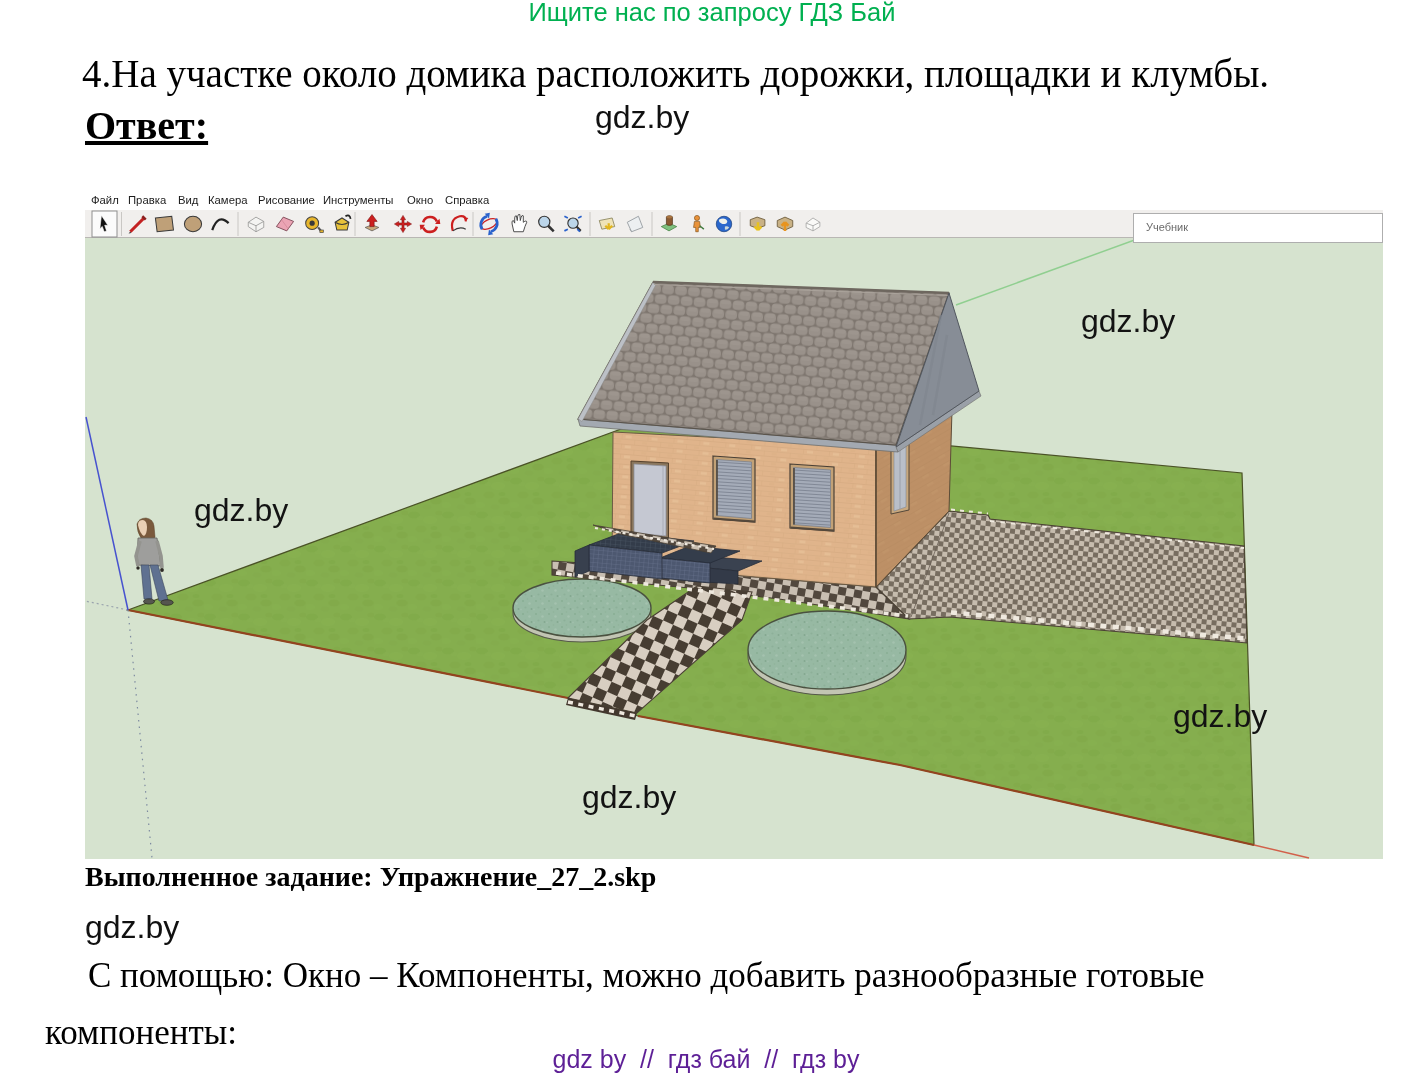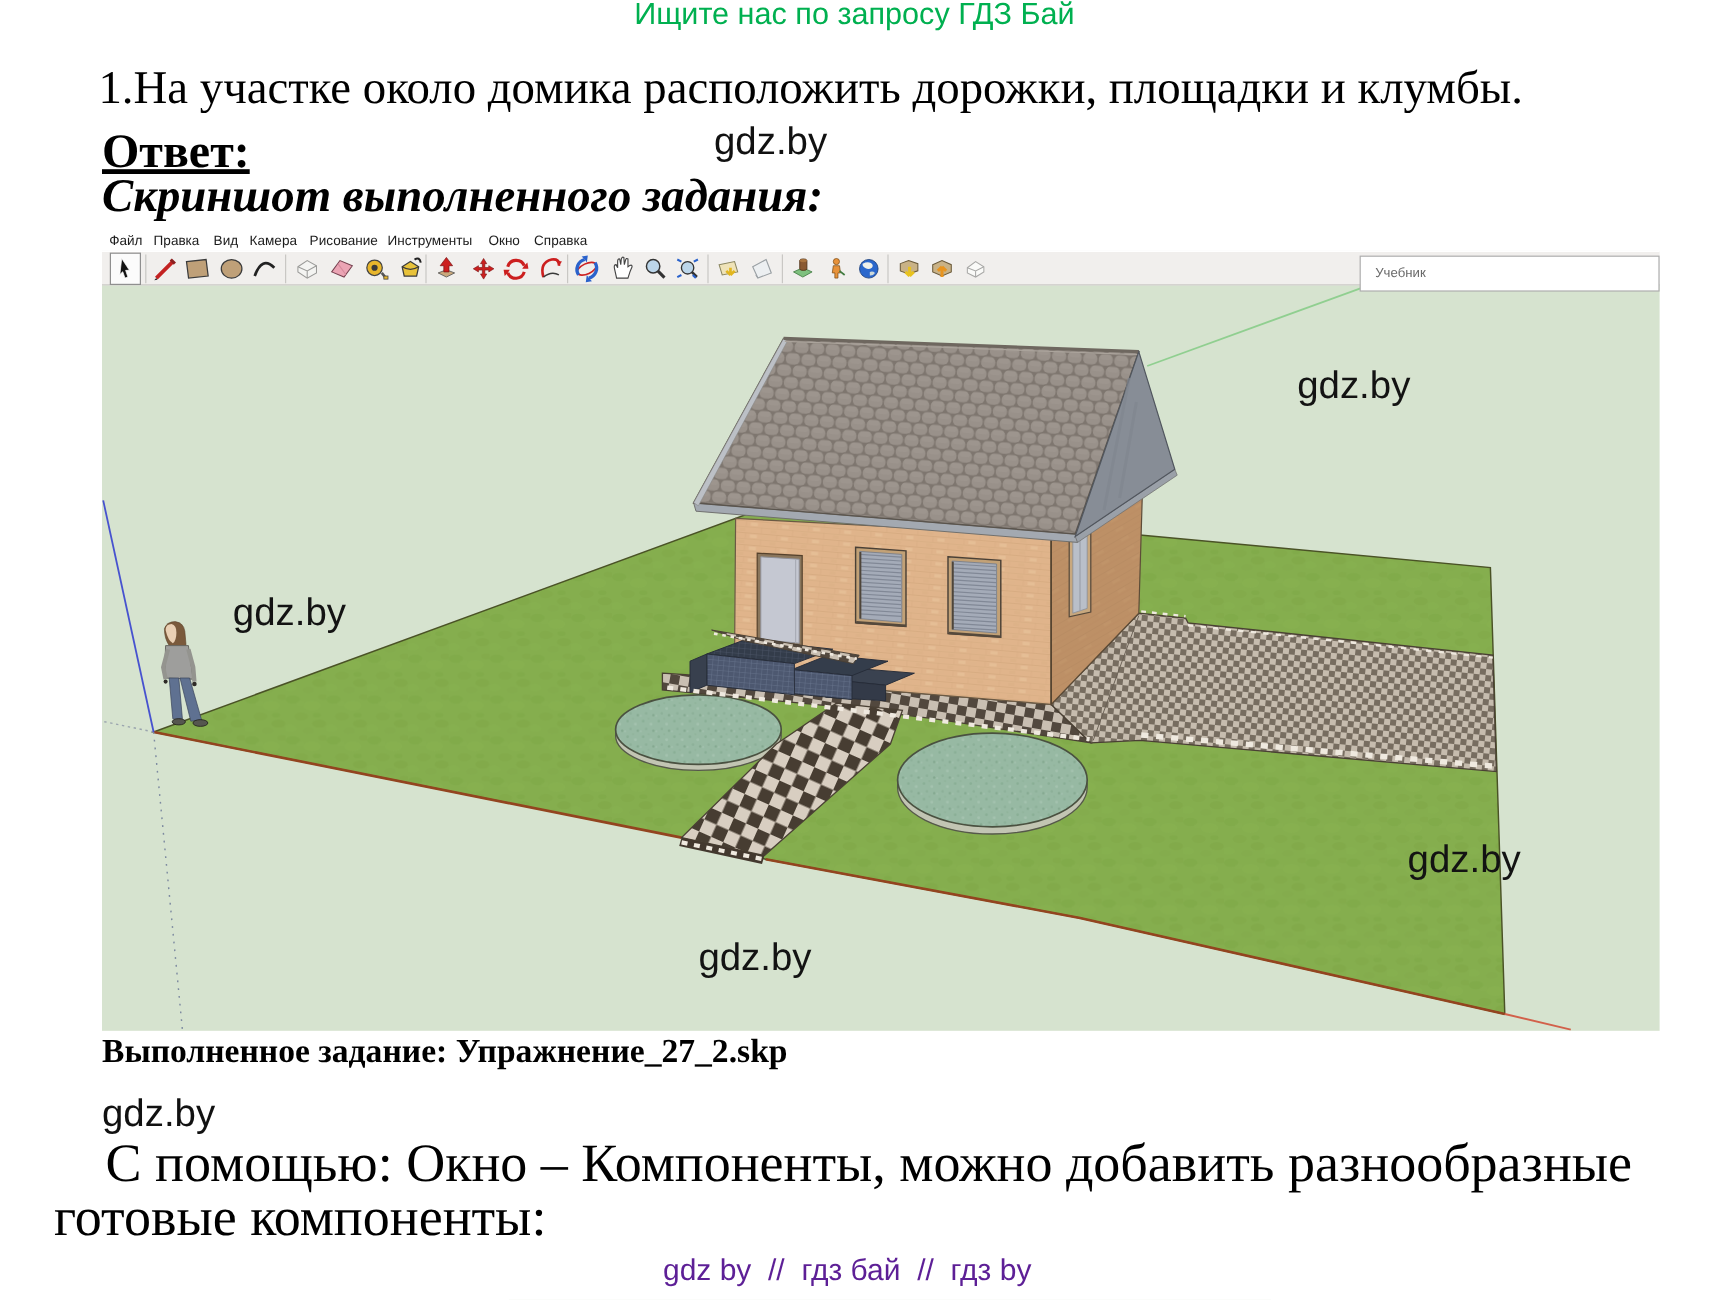--- a/index.html
+++ b/index.html
@@ -7,27 +7,26 @@
         font-family:"Liberation Serif", serif;}
   .abs{position:absolute;white-space:nowrap;}
 </style>
 </head>
 <body>
 <div id="page">
 
   <div class="abs" style="left:0;top:-2px;width:1424px;text-align:center;
        font-family:'Liberation Sans',sans-serif;font-size:25.5px;color:#00b050;">Ищите нас по запросу ГДЗ Бай</div>
 
-  <div class="abs" style="left:82px;top:51px;font-size:39px;color:#000;">1.На участке около домика расположить дорожки, площадки и клумбы.</div>
+  <div class="abs" style="left:82px;top:51px;font-size:39px;color:#000;">4.На участке около домика расположить дорожки, площадки и клумбы.</div>
 
   <div class="abs" style="left:85px;top:102px;font-size:40px;font-weight:bold;color:#000;text-decoration:underline;">Ответ:</div>
 
   <div class="abs" style="left:595px;top:99px;font-family:'Liberation Sans',sans-serif;font-size:32px;color:#111;">gdz.by</div>
 
-  <div class="abs" style="left:85px;top:141px;font-size:39px;font-weight:bold;font-style:italic;color:#000;">Скриншот выполненного задания:</div>
 
   <svg class="abs" style="left:0;top:0;" width="1424" height="1083" viewBox="0 0 1424 1083">
 <defs>
 <clipPath id="vp">
           <rect x="85" y="238" width="1298" height="621"></rect>
         </clipPath>
 <pattern id="grass" width="34" height="34" patternUnits="userSpaceOnUse">
   <rect width="34" height="34" fill="#85ae4e"></rect>
   <ellipse cx="6" cy="5" rx="6" ry="3.5" fill="#78a23e" opacity="0.27"></ellipse>
   <ellipse cx="22" cy="10" rx="7" ry="4" fill="#8cb654" opacity="0.25"></ellipse>
@@ -410,17 +409,17 @@
 </g>
 
 <rect x="1133.5" y="213.5" width="249" height="29" fill="#ffffff" stroke="#aeaeae" stroke-width="1"></rect>
 <text x="1146" y="231" font-family="Liberation Sans, sans-serif" font-size="11" fill="#6a6a6a">Учебник</text>
 </svg>
 
   <div class="abs" style="left:85px;top:861px;font-size:28px;font-weight:bold;color:#000;">Выполненное задание: Упражнение_27_2.skp</div>
 
   <div class="abs" style="left:85px;top:909px;font-family:'Liberation Sans',sans-serif;font-size:32px;color:#111;">gdz.by</div>
 
-  <div class="abs" style="left:45px;top:947px;width:1360px;font-size:45px;color:#000;white-space:normal;line-height:45px;text-indent:43px;">С помощью: Окно – Компоненты, можно добавить разнообразные готовые компоненты:</div>
+  <div class="abs" style="left:45px;top:947px;width:1360px;font-size:35px;color:#000;white-space:normal;line-height:57px;text-indent:43px;">С помощью: Окно – Компоненты, можно добавить разнообразные готовые компоненты:</div>
 
   <div class="abs" style="left:0;top:1045px;width:1412px;text-align:center;
        font-family:'Liberation Sans',sans-serif;font-size:25px;color:#5d1f96;">gdz by&nbsp;&nbsp;//&nbsp;&nbsp;гдз бай&nbsp;&nbsp;//&nbsp;&nbsp;гдз by</div>
 </div>
 
 </body></html>

